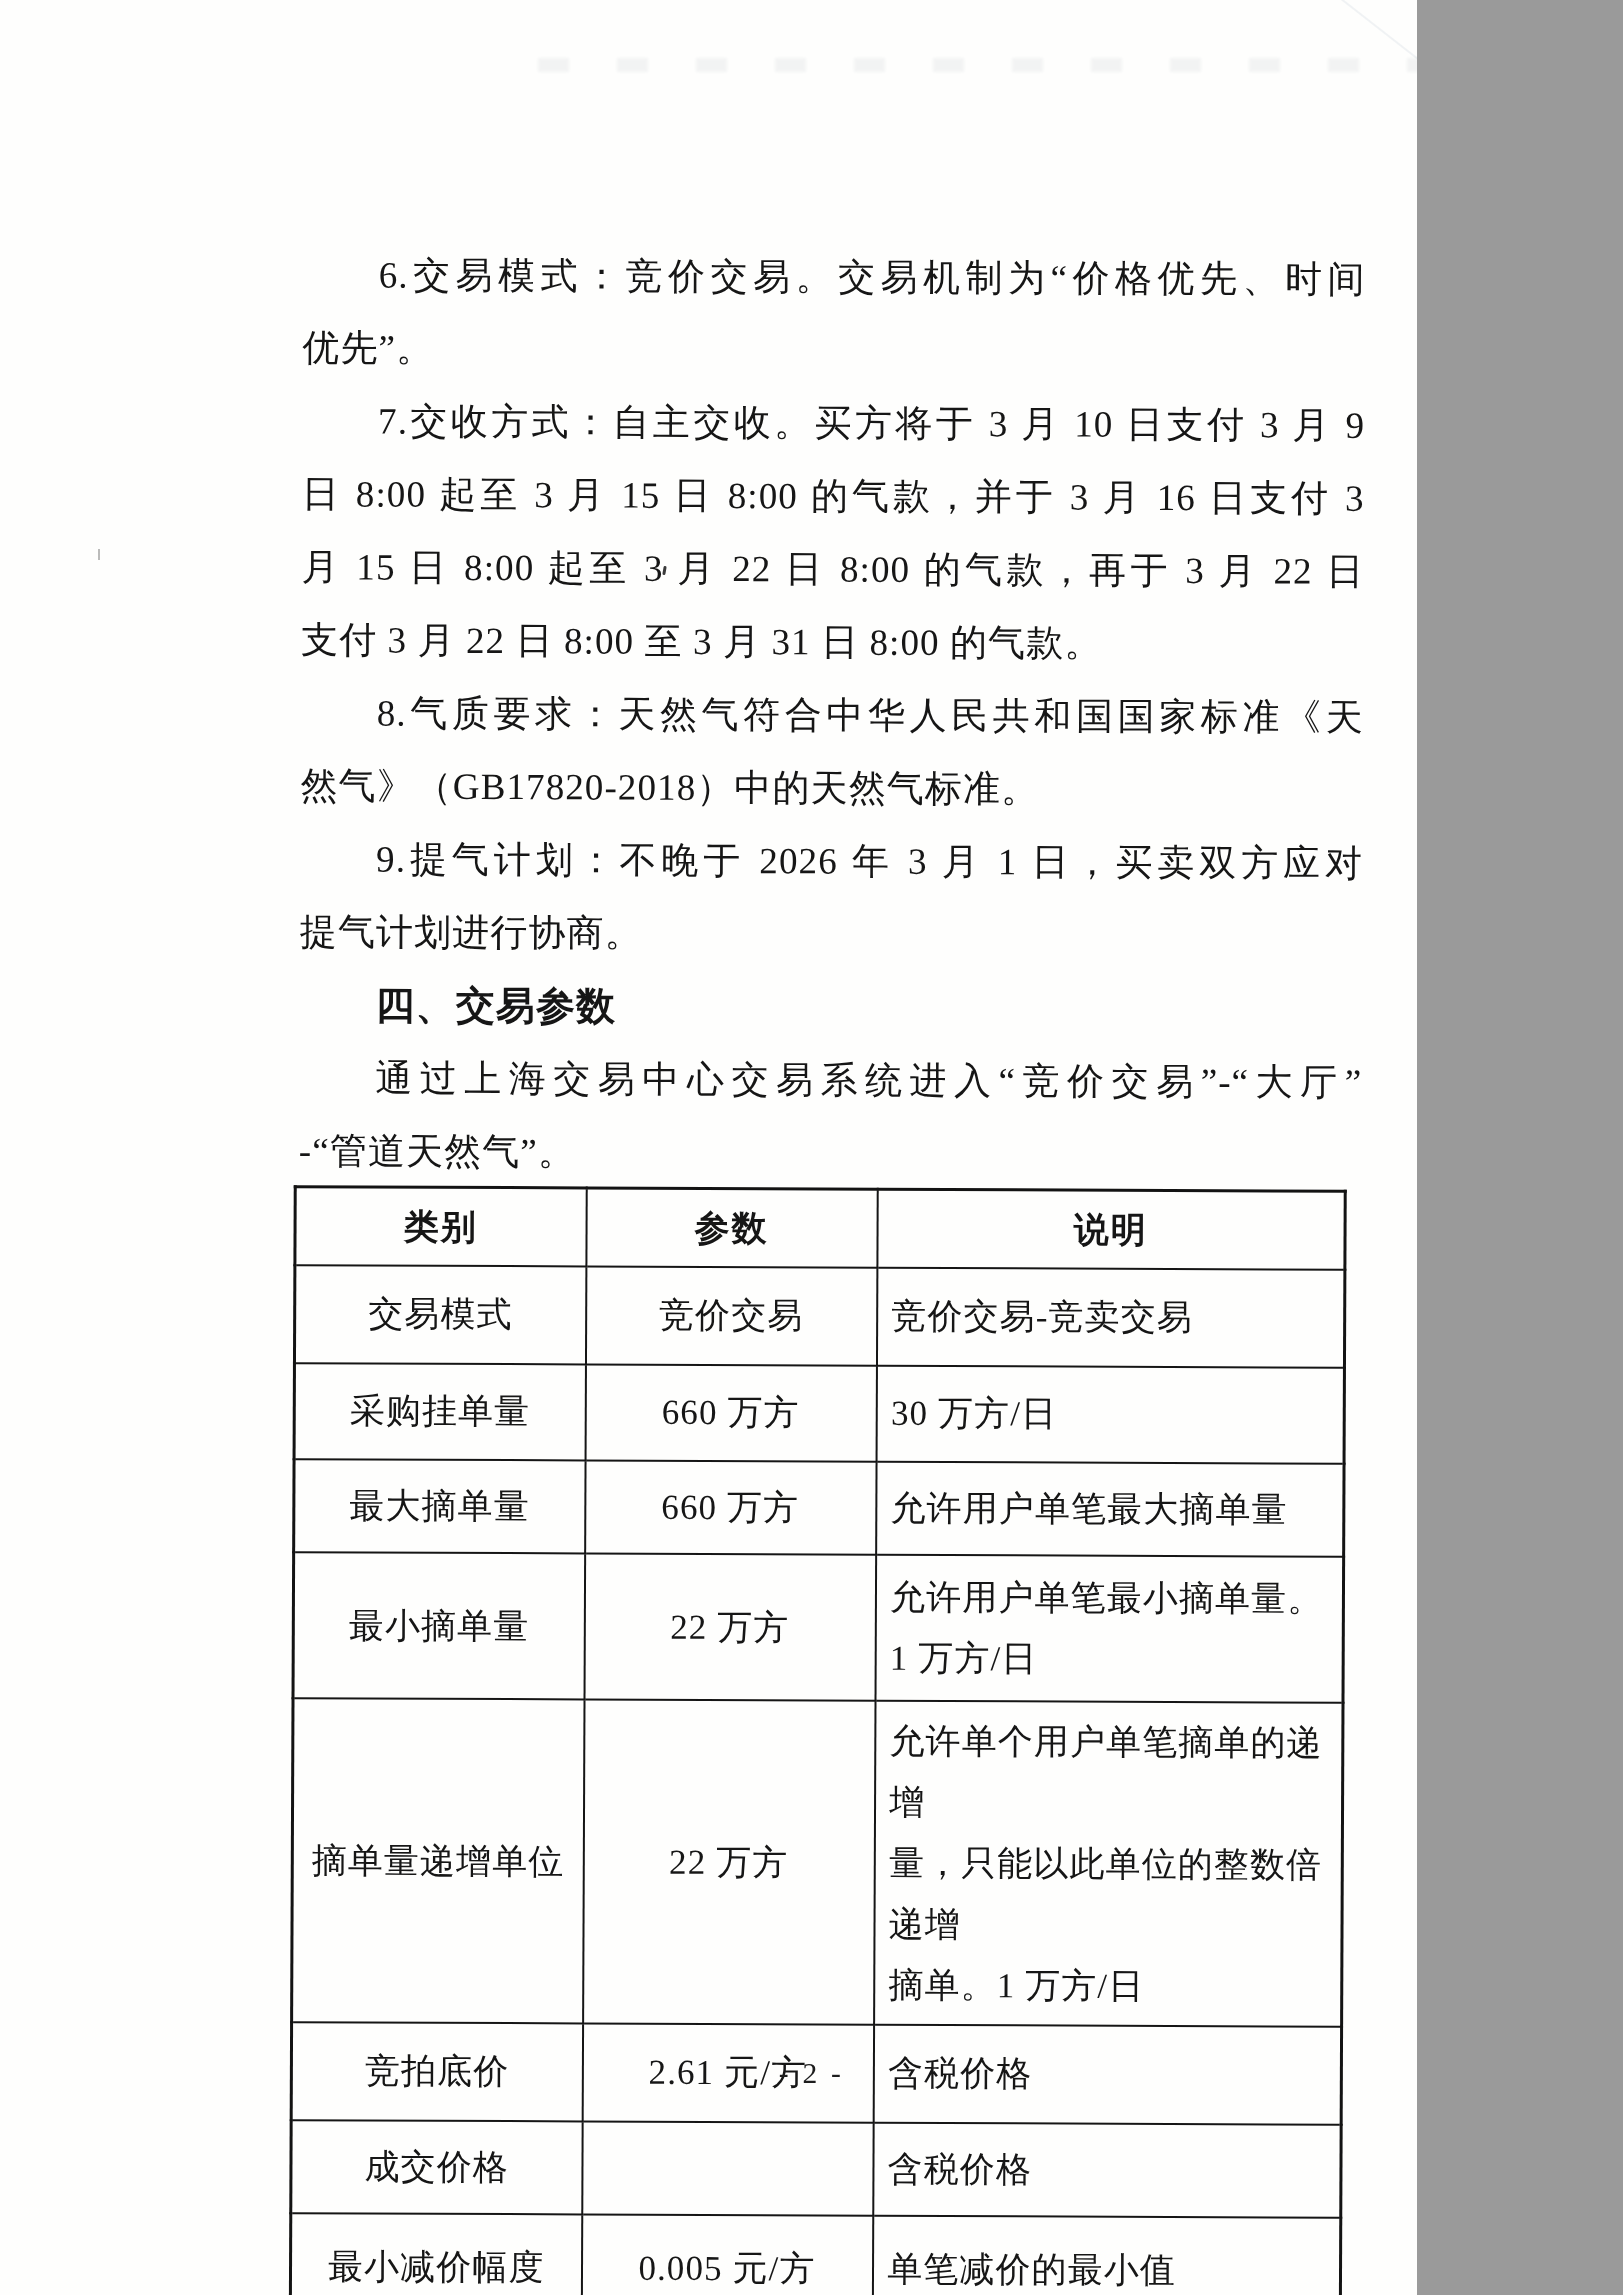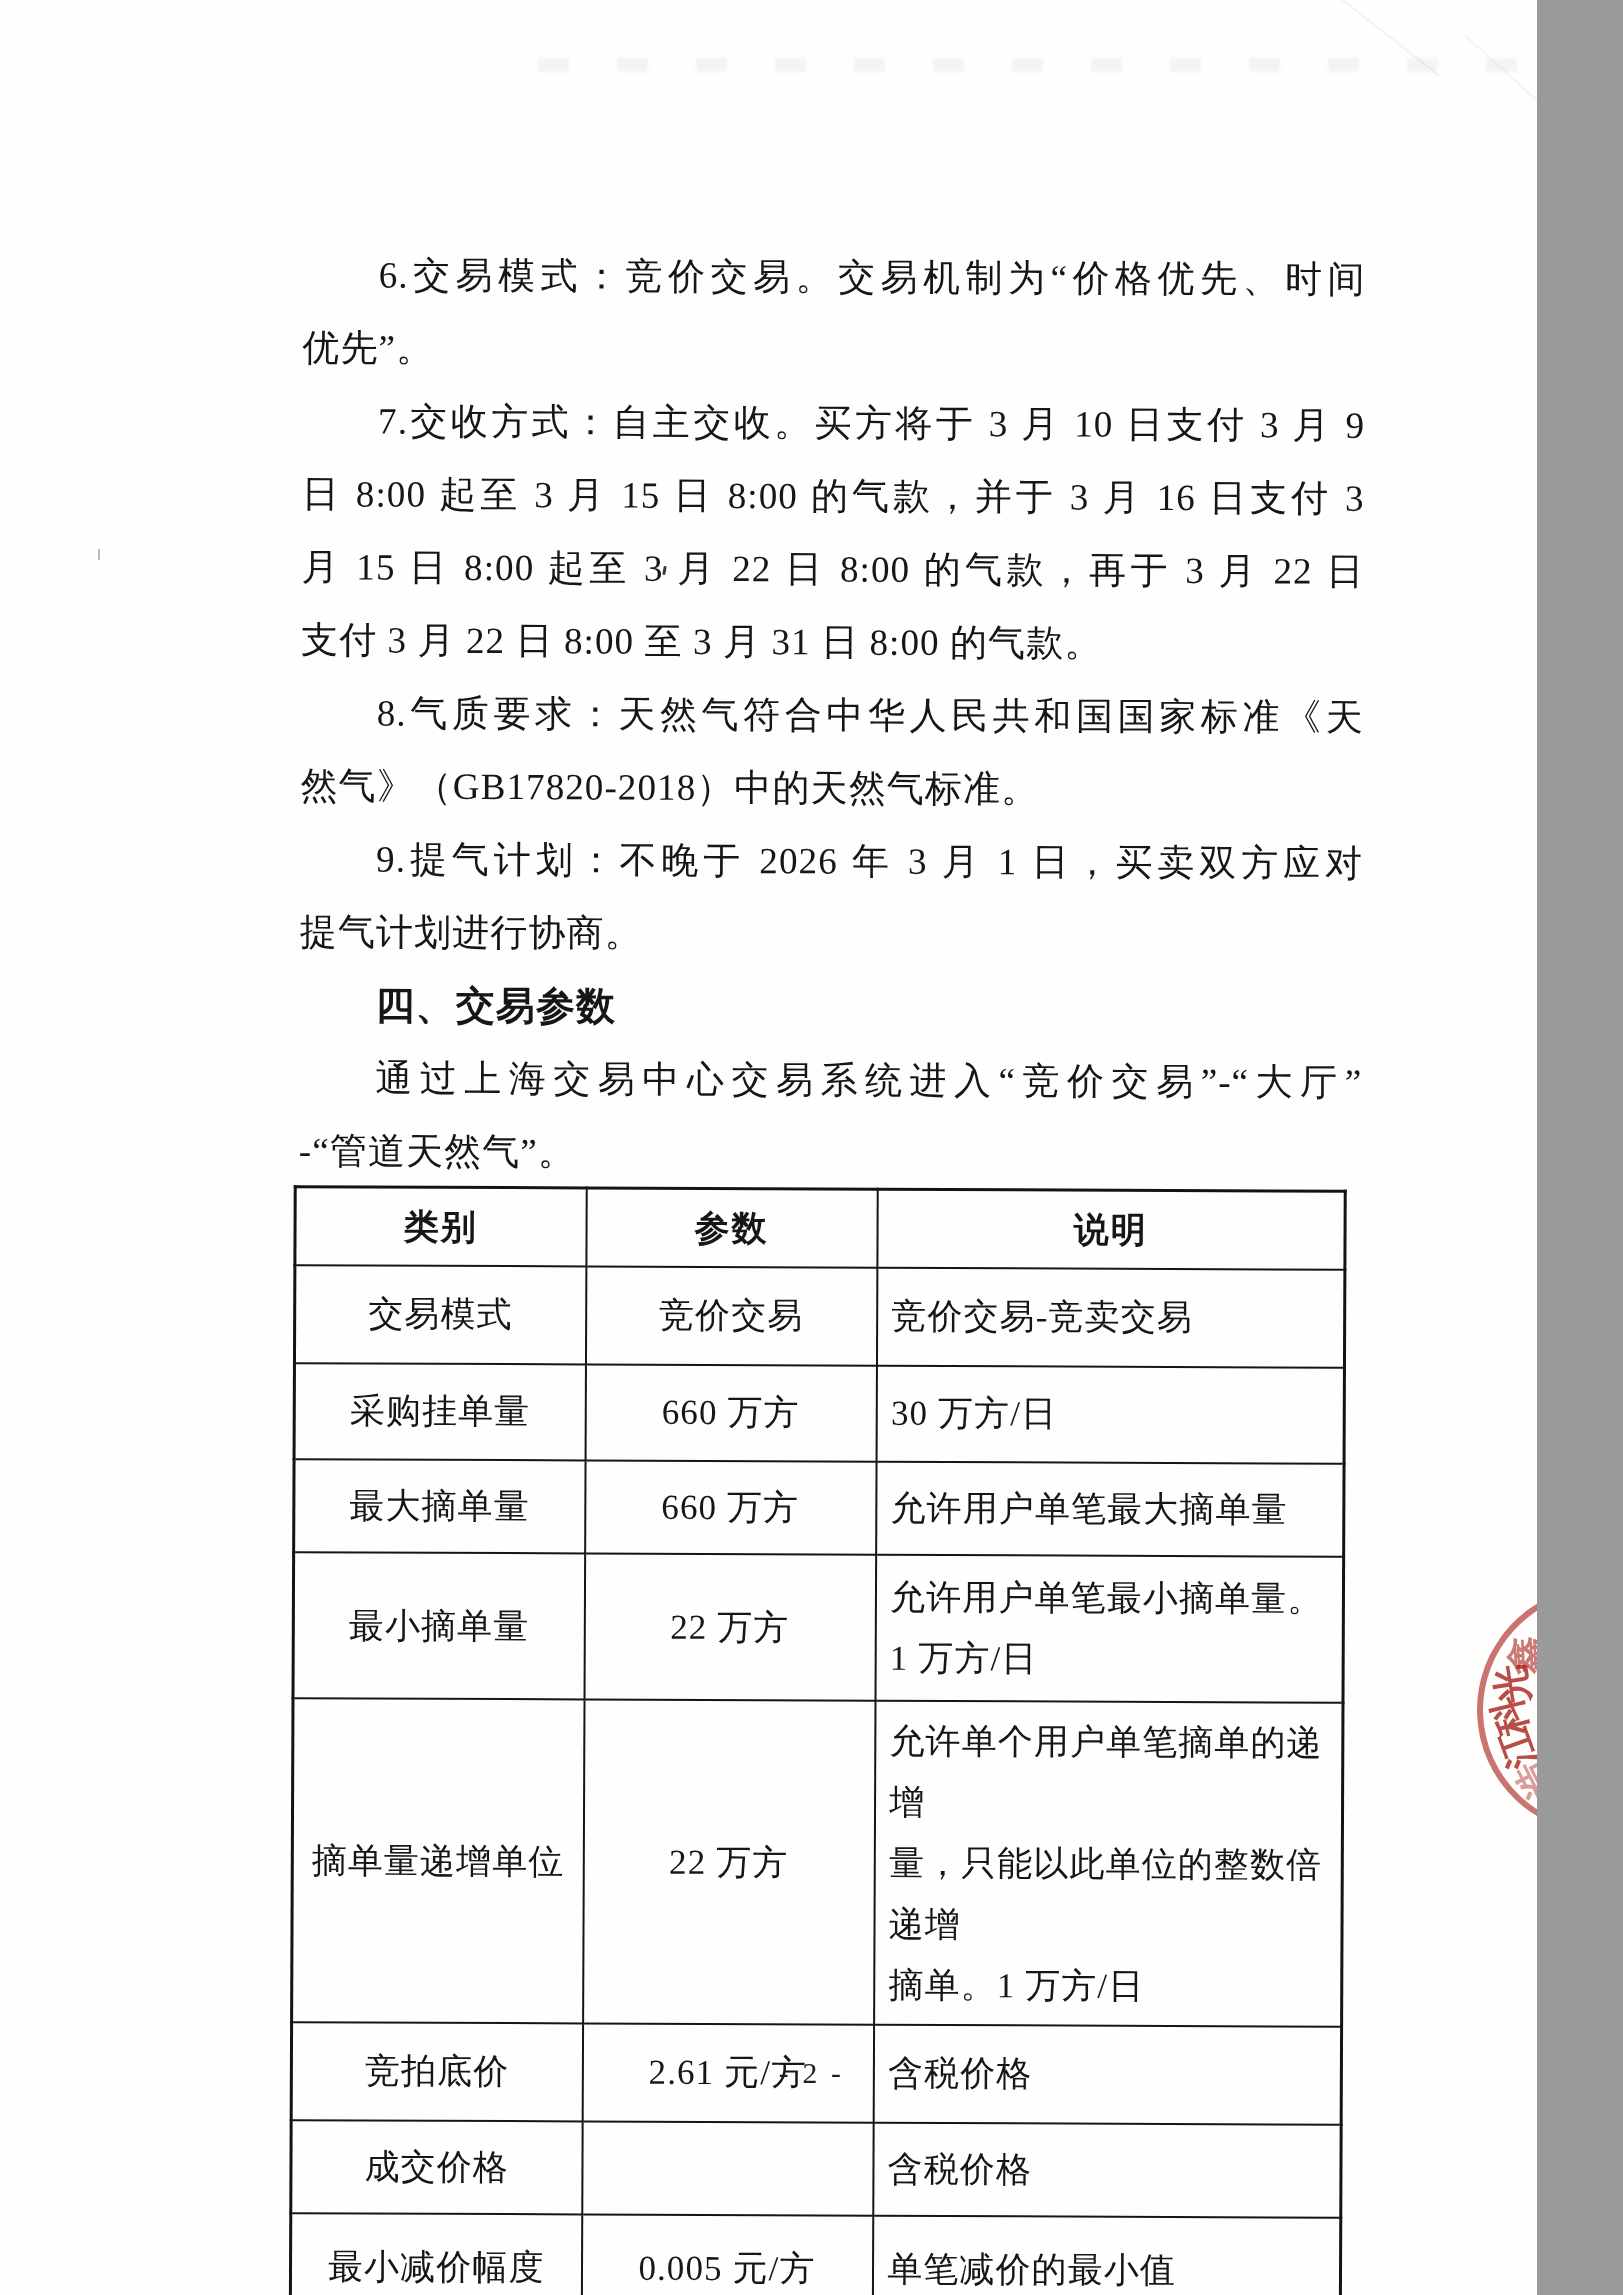--- a/index.html
+++ b/index.html
@@ -1,17 +1,17 @@
 <!DOCTYPE html>
 <html style="font-size:8.4px"><head>
 <meta charset="utf-8">
 <style>
   html,body{margin:0;padding:0;background:#9a9a9a;}
   .sheet{
-    position:relative;width:1537px;height:2295px;background:#fefefdff;
+    position:relative;width:1417px;height:2295px;background:#fefefdff;
     overflow:hidden;font-family:"Liberation Serif","DejaVu Serif",serif;color:#161616;
   }
   .doc{position:absolute;inset:0;transform:rotate(0.25deg);transform-origin:264px 211px;}
   .content{position:absolute;left:303px;top:238px;width:1063px;}
   .line{height:73px;line-height:73px;font-size:37px;letter-spacing:1.1px;overflow:hidden;}
   .indent{text-indent:76px;}
   .full{text-align:justify;text-align-last:justify;}
   .heading{font-weight:700;font-size:39px;}
 
   table.params{

